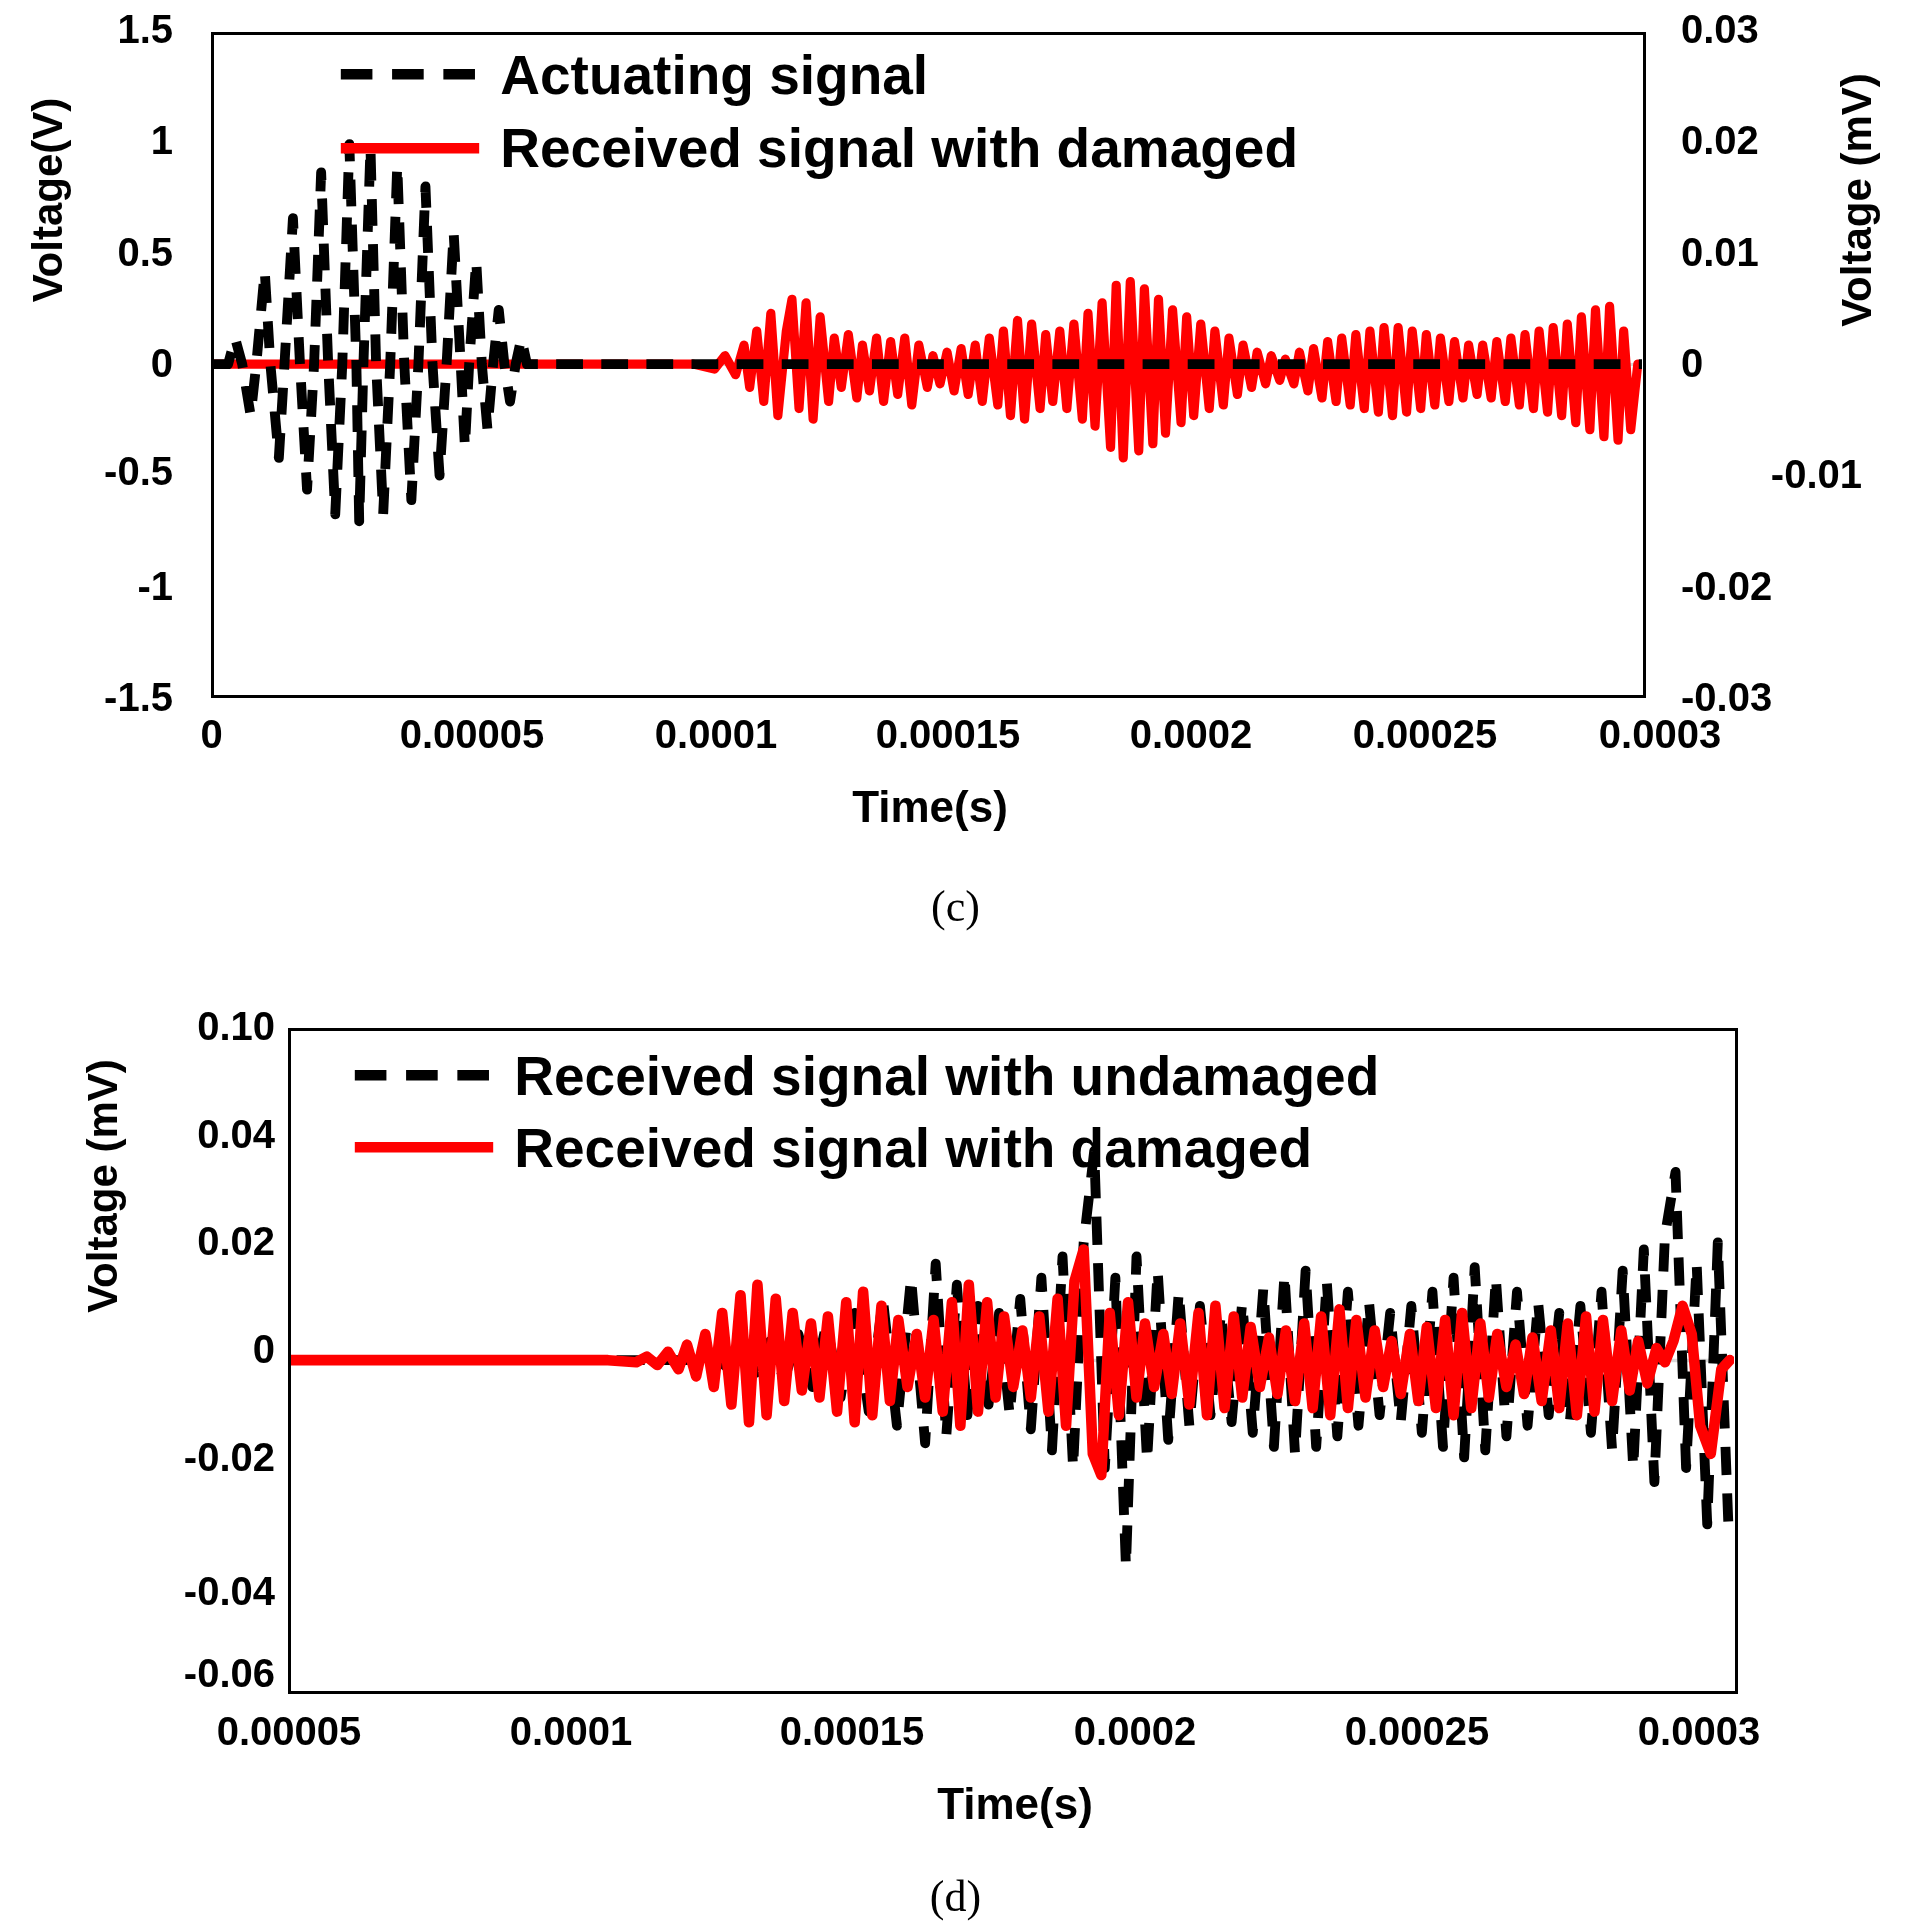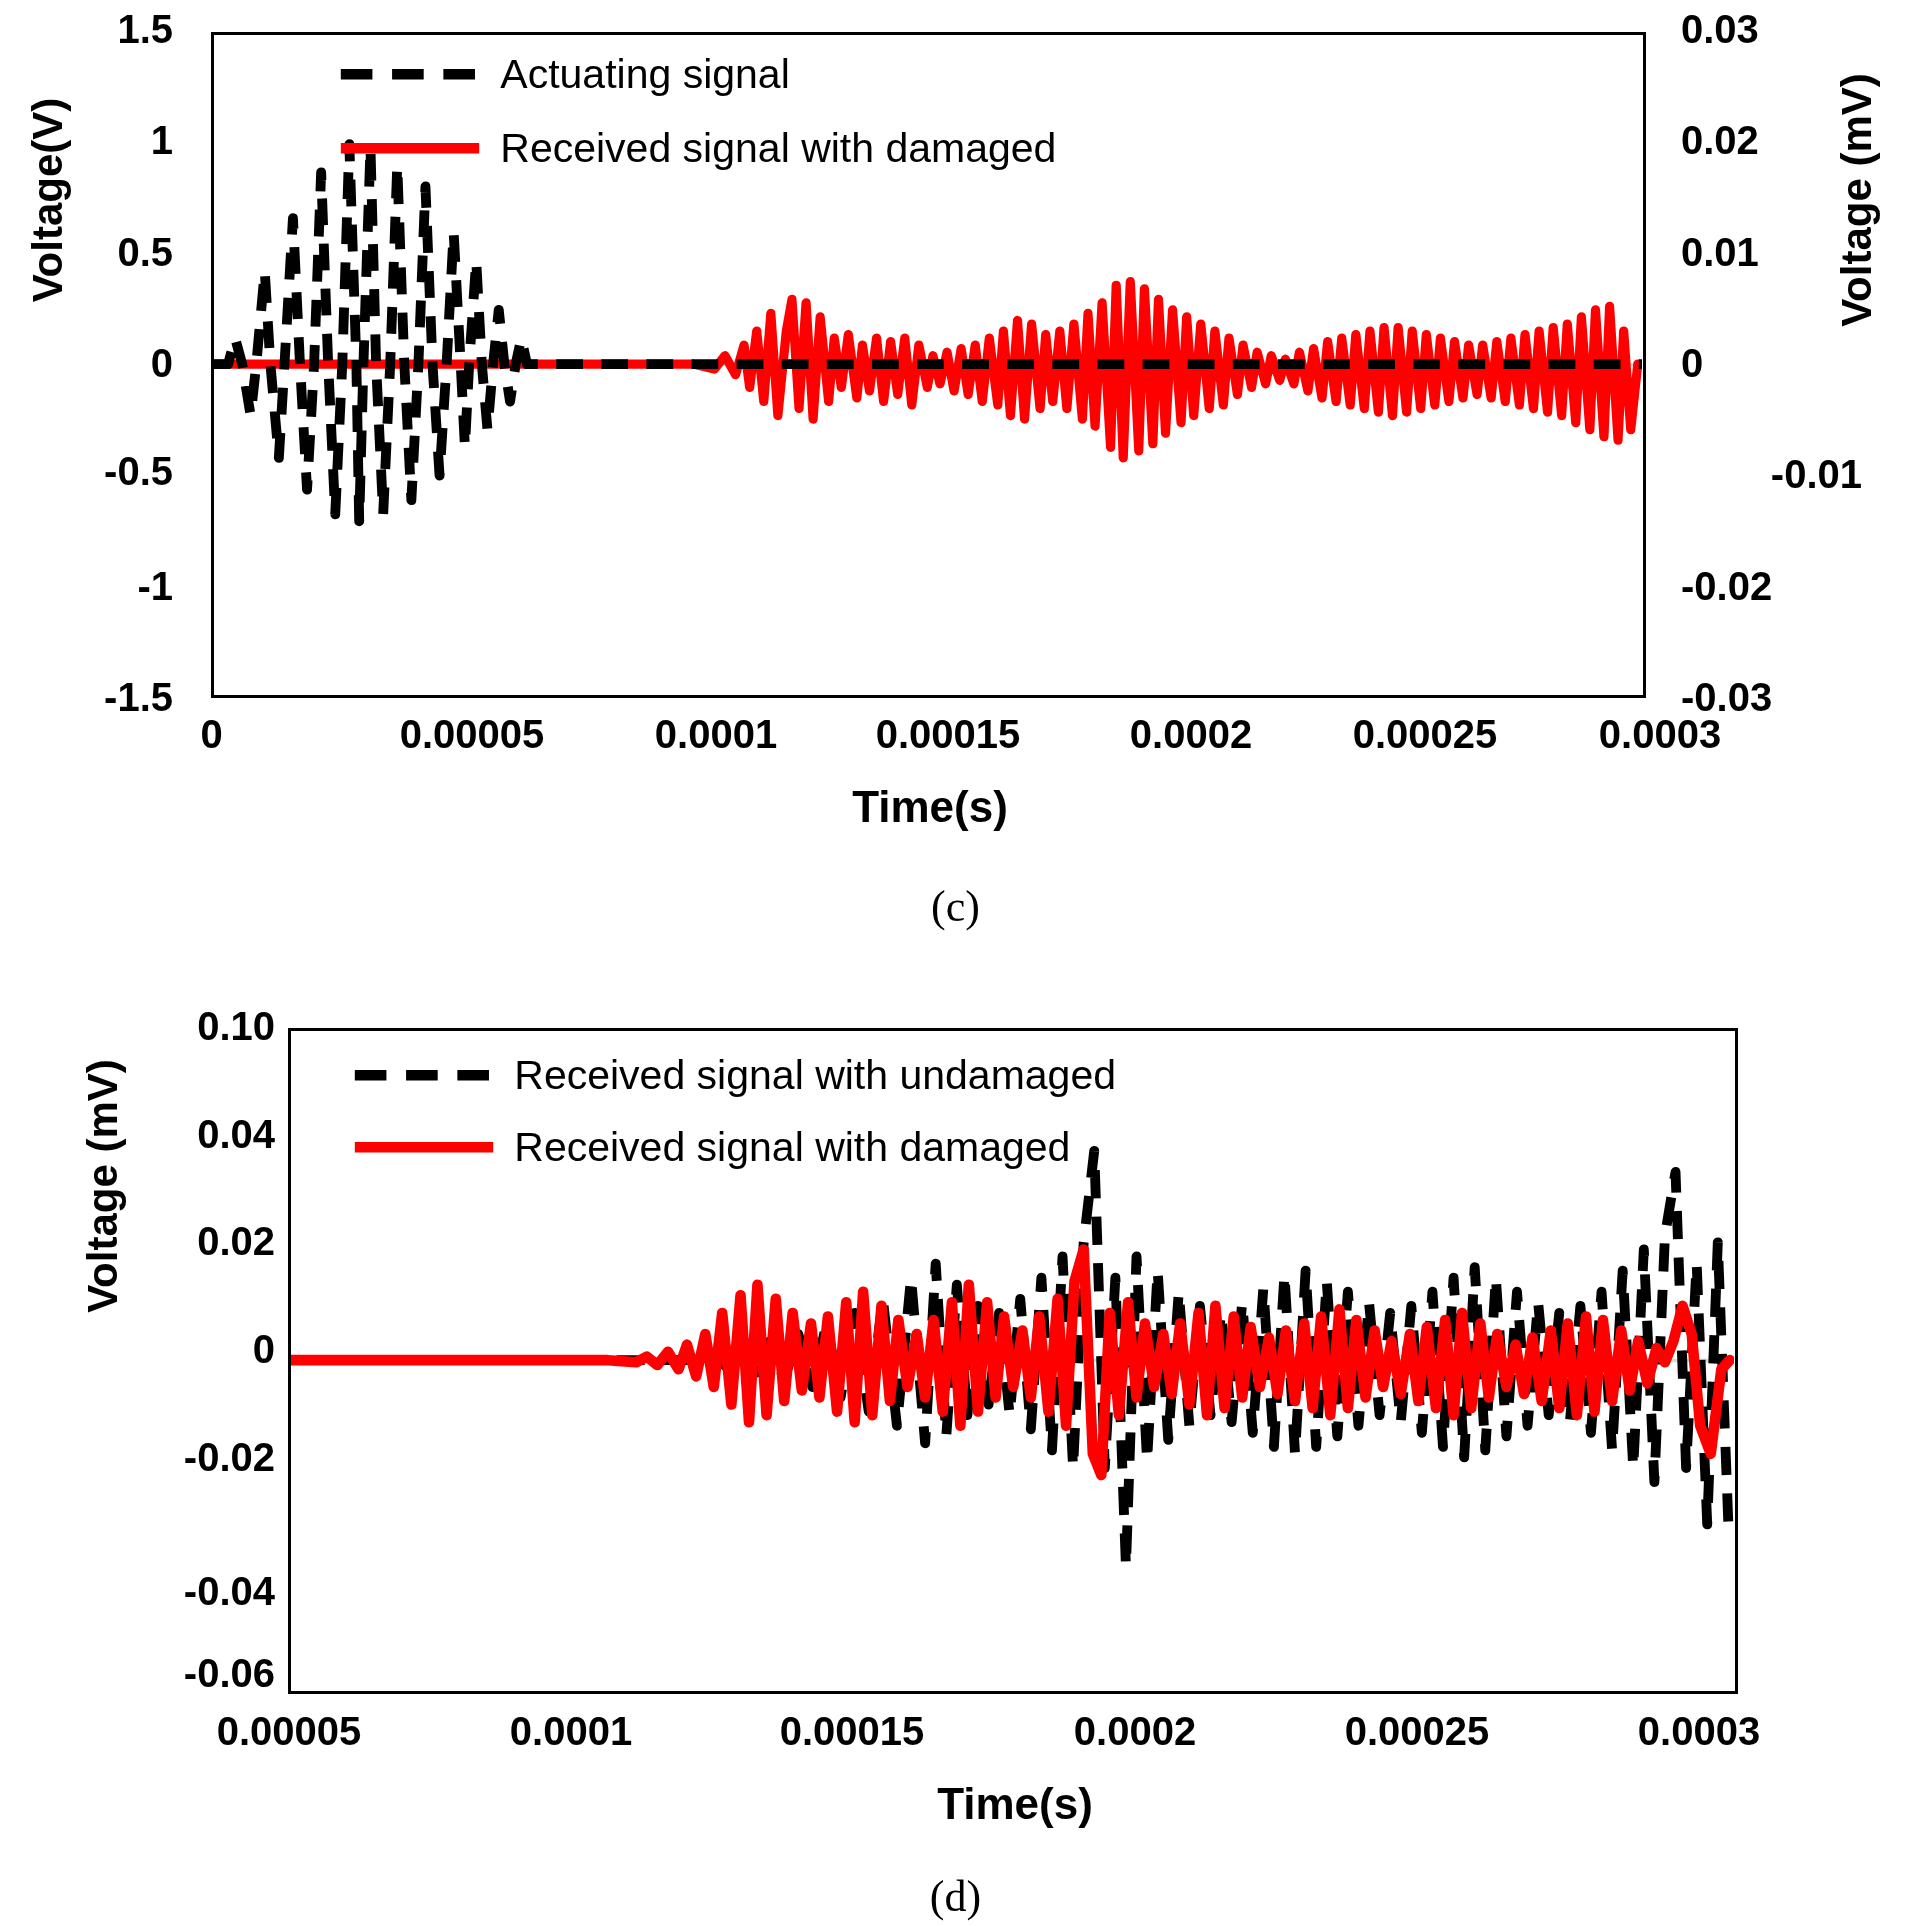--- a/index.html
+++ b/index.html
@@ -85,22 +85,22 @@
   }
   .legend-key {
     width: 144px;
     height: 0;
     position: relative;
     flex: 0 0 auto;
     margin-right: 18.3px;
   }
   .legend-key svg { position: absolute; left: 0; top: -11.3px; }
   .legend-text {
-    font-size: 41px;
-    font-weight: normal;
+    font-size: 55px;
+    font-weight: bold;
     white-space: nowrap;
   }
 </style>
 </head>
 <body>
 
 <div class="page">
 
   <div class="figure" id="figure-c">
 

